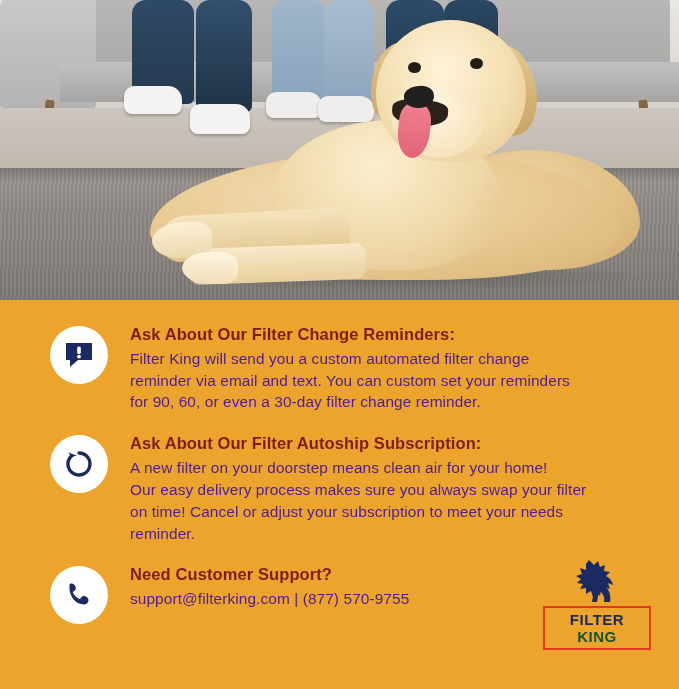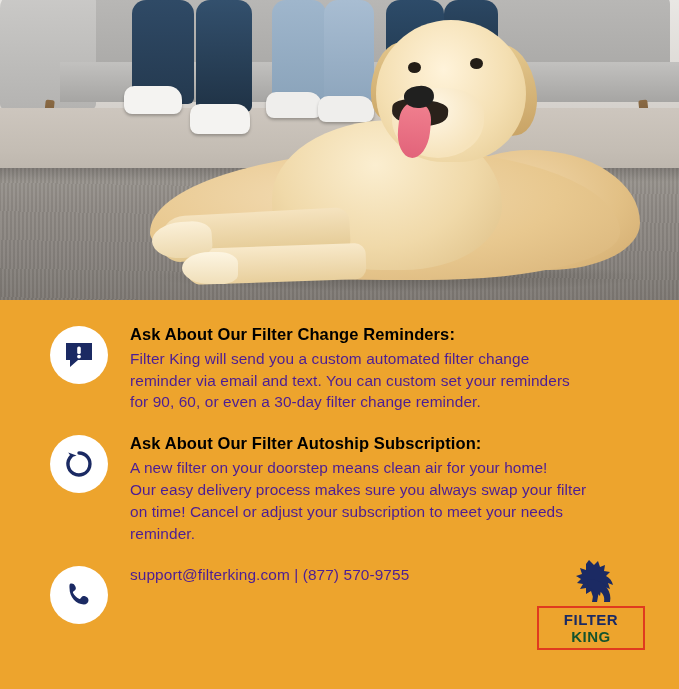--- a/index.html
+++ b/index.html
@@ -260,21 +260,21 @@
     display: flex;
     align-items: center;
     justify-content: center;
     margin: 2px 22px 0 28px;
   }
   .icon-circle svg { display: block; }
 
   .text-col { flex: 1 1 auto; padding-right: 8px; }
 
   .head {
-    color: #000000;
+    color: #7f1d1d;
     font-weight: bold;
     font-size: 16.5px;
     line-height: 1.25;
     margin: 0 0 3px 0;
     letter-spacing: 0.1px;
   }
   .body-line {
     color: #4c1d95;
     font-size: 15.4px;
     line-height: 1.42;
@@ -295,21 +295,21 @@
     margin: -6px 14px 0 0;
     position: relative;
   }
   .lion {
     position: absolute;
     left: 24px; top: 0px;
     width: 64px; height: 52px;
   }
   .logo-plate {
     position: absolute;
-    left: 2px; top: 48px;
+    left: 8px; top: 48px;
     width: 108px; height: 44px;
     border: 2px solid #e03a1f;
     box-sizing: border-box;
     display: flex;
     flex-direction: column;
     align-items: center;
     justify-content: center;
     background: transparent;
   }
   .logo-line1 {
@@ -410,20 +410,21 @@
     </div>
 
     <div class="block">
       <div class="icon-circle">
         <svg width="28" height="28" viewBox="0 0 28 28" aria-hidden="true">
           <path d="M6.5 2.5 c2 0 3.2 1.2 4 3.3 .7 1.9 .3 2.7 -.8 3.6 l-1.4 1.1 c-.5 .4 -.5 .9 -.2 1.5 1.2 2.4 3.4 4.6 5.9 5.8 .6 .3 1.1 .2 1.5 -.3 l1.1 -1.4 c.9 -1.1 1.7 -1.5 3.6 -.8 2.1 .8 3.3 2 3.3 4 0 2.4 -2.1 4.2 -4.6 4.2 C11.4 23.5 4.5 16.6 4.5 7.1 4.5 4.6 4.1 2.5 6.5 2.5 z" fill="#1b2a63"></path>
         </svg>
       </div>
       <div class="support-row" style="flex:1 1 auto;">
         <div class="support-text">
+          <p class="head">Need Customer Support?</p>
           <p class="body-line">support@filterking.com  |  (877) 570-9755</p>
         </div>
         <div class="logo-box">
           <svg class="lion" viewBox="0 0 64 52" aria-hidden="true">
             <path d="M30 2 l5 5 l4 -4 l2 6 l5 -2 l-1 6 l6 1 l-4 4 c4 2 6 5 7 9 l-5 -2 2 6 -5 -2 1 6 -5 -3 -1 6 -4 -4 -3 5 -2 -6 -5 3 0 -6 -6 1 3 -5 -6 -1 4 -4 -5 -3 6 -2 -2 -6 6 2 0 -6 z" fill="#1b2a63"></path>
             <path d="M28 22 c8 -2 16 2 20 8 3 4 4 9 3 14 l-6 0 c1 -5 -1 -9 -5 -11 l-2 11 -5 0 2 -12 c-4 -1 -7 -4 -7 -10 z" fill="#1b2a63"></path>
           </svg>
           <div class="logo-plate">
             <div class="logo-line1">FILTER</div>
             <div class="logo-line2">KING</div>

